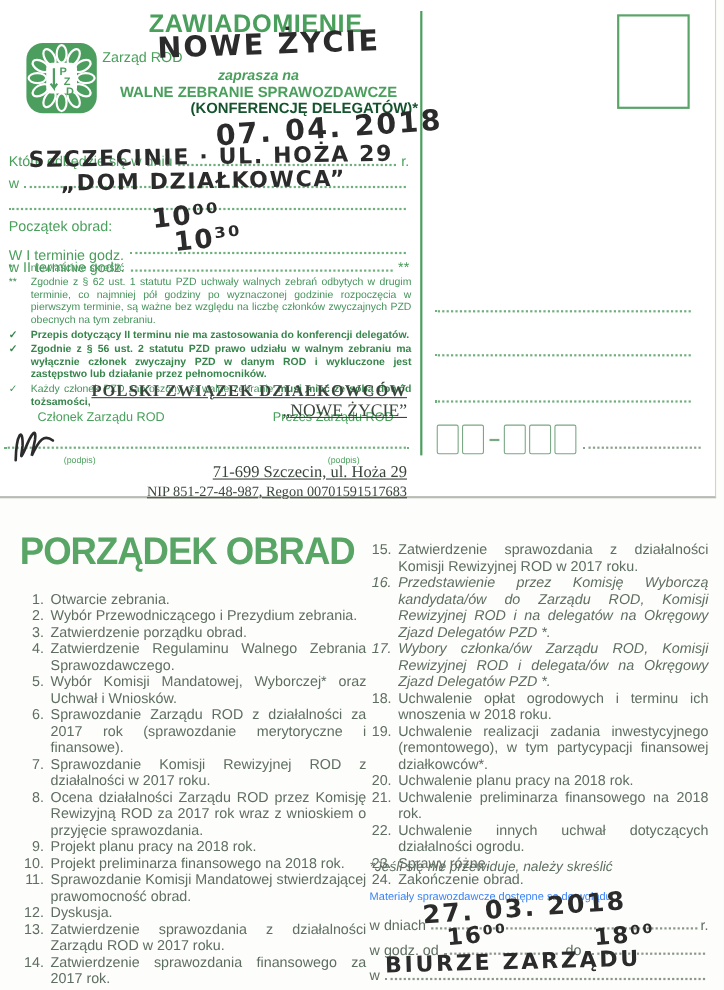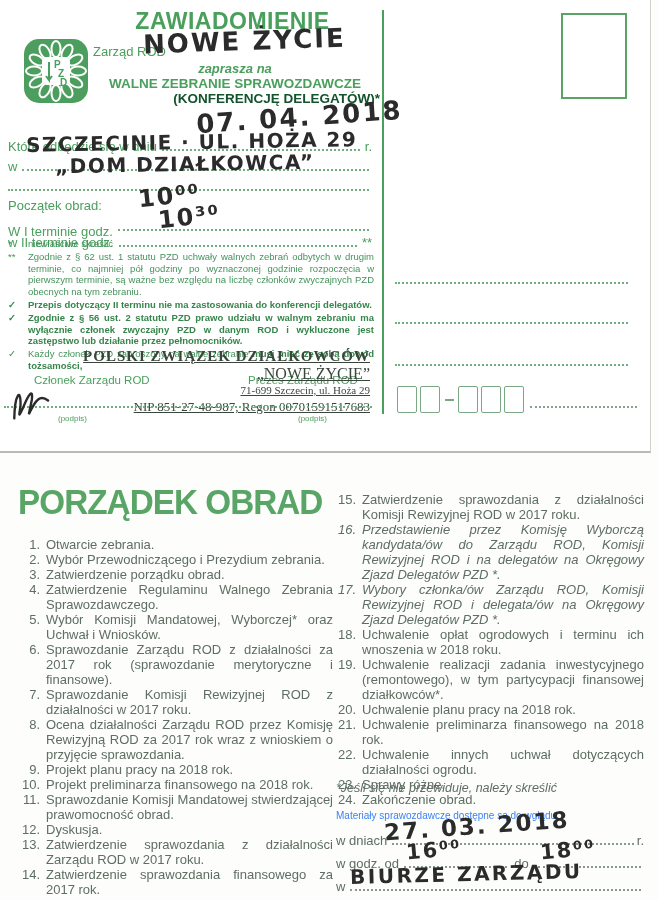--- a/index.html
+++ b/index.html
@@ -42,21 +42,21 @@
 
   .sig-label { position:absolute; font-size:11.5px; color:#4a9f5c; white-space:nowrap; }
   .sig-caption { position:absolute; font-size:8px; color:#4a9f5c; }
   .sig-dotline { position:absolute; border-bottom:2px dotted #6fae7d; }
 
   .stamp { position:absolute; top:347px; left:18px; width:352px; text-align:right;
            font-family:"Liberation Serif", serif; color:#3a453c;text-decoration:underline; }
   .stamp .s1 { font-size:15px; font-weight:bold; letter-spacing:1px; line-height:18px; }
   .stamp .s2 { font-size:15px; font-weight:bold; letter-spacing:1px; line-height:18px; }
   .stamp .s3 { font-size:16px; line-height:17px; }
-  .stamp .s4 { font-size:11px; line-height:16px; }
+  .stamp .s4 { font-size:15px; line-height:16px;margin-top:40px; }
   .stamp .s5 { font-size:13px; line-height:17px; }
 
   .divider { position:absolute; top:10px; left:382px; width:2px; height:404px; background:#4a9f5c; }
   .stamp-box { position:absolute; top:13px; left:561px; width:66px; height:86px;
                border:2px solid #5aa468; background:#fff; }
   .addr-line { position:absolute; left:395px; width:233px; border-bottom:2px dotted #6fae7d; }
   .postal { position:absolute; top:386px; left:397px; display:flex; align-items:center; }
   .postal .pc-box { width:20px; height:27px; border:1.5px solid #7aa884; border-radius:2px;
                     margin-right:3px; background:#fff; }
   .postal .pc-dash { width:9px; height:2px; background:#7aa884; margin:0 4px 0 2px; }

